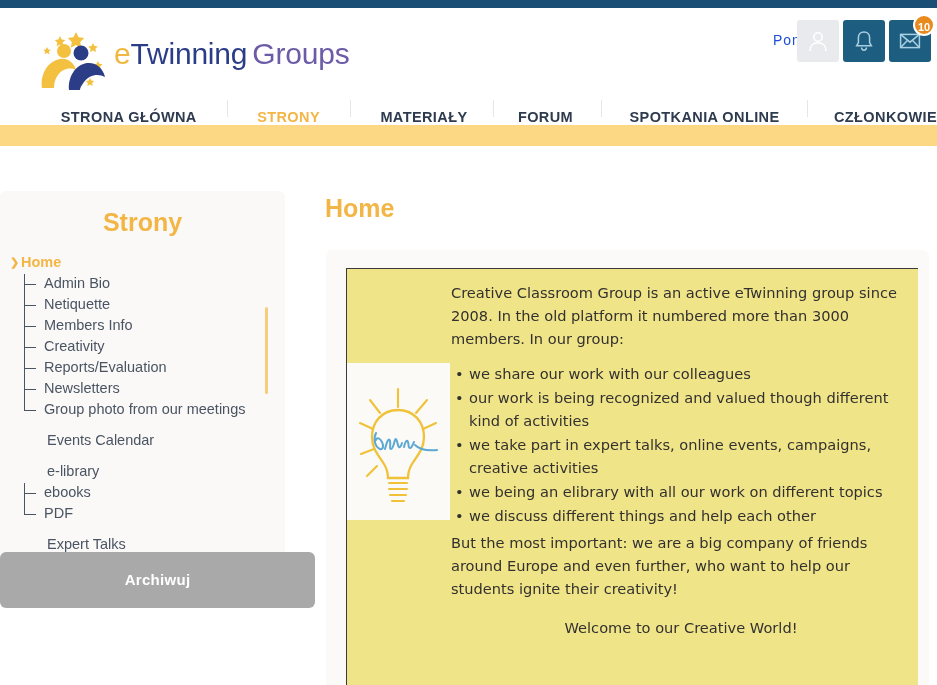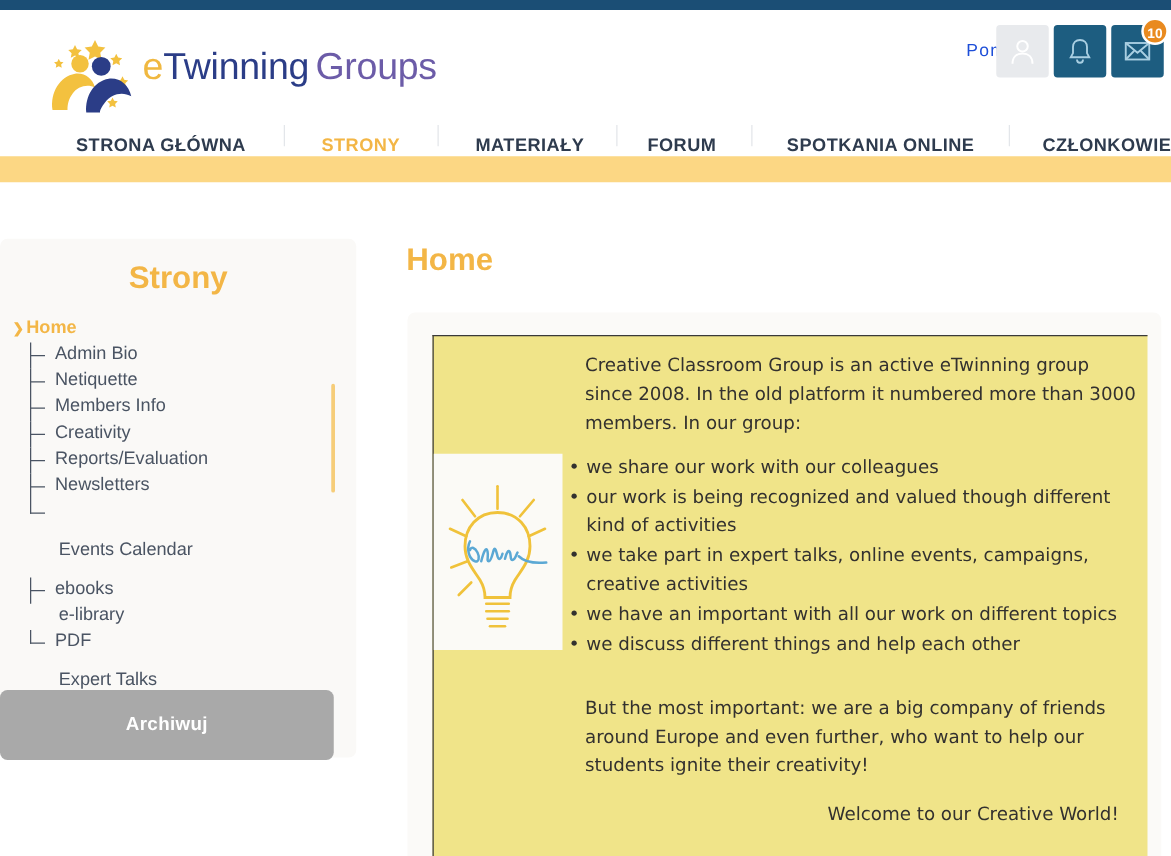--- a/index.html
+++ b/index.html
@@ -159,21 +159,21 @@
   .scrollthumb {
     position: absolute; left: 265px; top: 116px;
     width: 3px; height: 87px;
     background: #f6cd79;
     border-radius: 2px;
     cursor: pointer;
   }
 
   .archiwuj {
     position: absolute; left: 0px; top: 406px;
-    width: 267px; height: 56px;
+    width: 315px; height: 56px;
     background: #a9a9a9;
     border-radius: 6px;
     color: #ffffff;
     font-size: 15px; font-weight: bold;
     text-align: center; line-height: 56px;
     letter-spacing: 0.3px;
     cursor: pointer;
   }
 
   
@@ -201,28 +201,28 @@
     box-sizing: border-box;
   }
   .ytext {
     position: absolute; left: 104px; top: 12px;
     width: 462px;
     font-family: "DejaVu Sans", sans-serif;
     font-size: 14.6px;
     line-height: 23px;
     color: #33312f;
   }
-  .ytext p { margin: 0 0 12px 17px; }
-  .ytext ul { margin: 0 0 28px 0; padding-left: 18px; list-style: none; }
+  .ytext p { margin: 0 0 12px 0; }
+  .ytext ul { margin: 0 0 4px 0; padding-left: 18px; list-style: none; }
   .ytext li { position: relative; margin-bottom: 1px; }
   .ytext li::before {
     content: "\2022";
     position: absolute; left: -14px; top: 0;
   }
-  .ytext .welcome { text-align: right; margin: 16px; padding-right: 2px; }
+  .ytext .welcome { text-align: center; margin: 16px; padding-right: 2px; }
 
   .thumb {
     position: absolute; left: 0px; top: 94px;
     width: 103px; height: 157px;
     background: #fbfaf6;
   }
 </style>
 </head>
 <body>
 
@@ -335,35 +335,36 @@
         <span class="lbl">Reports/Evaluation</span>
       </div>
       <div class="tree-row child">
         <span class="trunk"></span>
         <span class="tick"></span>
         <span class="lbl">Newsletters</span>
       </div>
       <div class="tree-row child last">
         <span class="trunk"></span>
         <span class="tick"></span>
+        <span class="lbl">Group photo from our meetings</span>
       </div>
 
       <div class="tree-row spacer"></div>
       <div class="tree-row top">
         <span class="lbl">Events Calendar</span>
       </div>
 
       <div class="tree-row spacer"></div>
-      <div class="tree-row child">
-        <span class="trunk"></span>
-        <span class="tick"></span>
-        <span class="lbl">ebooks</span>
-      </div>
       <div class="tree-row top">
         <span class="lbl">e-library</span>
+      </div>
+      <div class="tree-row child">
+        <span class="trunk"></span>
+        <span class="tick"></span>
+        <span class="lbl">ebooks</span>
       </div>
       <div class="tree-row child last">
         <span class="trunk"></span>
         <span class="tick"></span>
         <span class="lbl">PDF</span>
       </div>
 
       <div class="tree-row spacer"></div>
       <div class="tree-row top">
         <span class="lbl">Expert Talks</span>
@@ -407,21 +408,21 @@
             </g>
           </svg>
         </div>
 
         <div class="ytext">
           <p>Creative Classroom Group is an active eTwinning group since 2008. In the old platform it numbered more than 3000 members.  In our group:</p>
           <ul>
             <li>we share our work with our colleagues</li>
             <li>our work is being recognized and valued though different kind of activities</li>
             <li>we take part in expert talks, online events, campaigns, creative activities</li>
-            <li>we have an important with all our work on different topics</li>
+            <li>we being an elibrary with all our work on different topics</li>
             <li>we discuss different things and help each other</li>
           </ul>
           <p>But the most important: we are a big company of friends around Europe and even further, who want to help our students ignite their creativity!</p>
           <p class="welcome">Welcome to our Creative World!</p>
         </div>
 
       </div>
     </div>
   </div>
 

